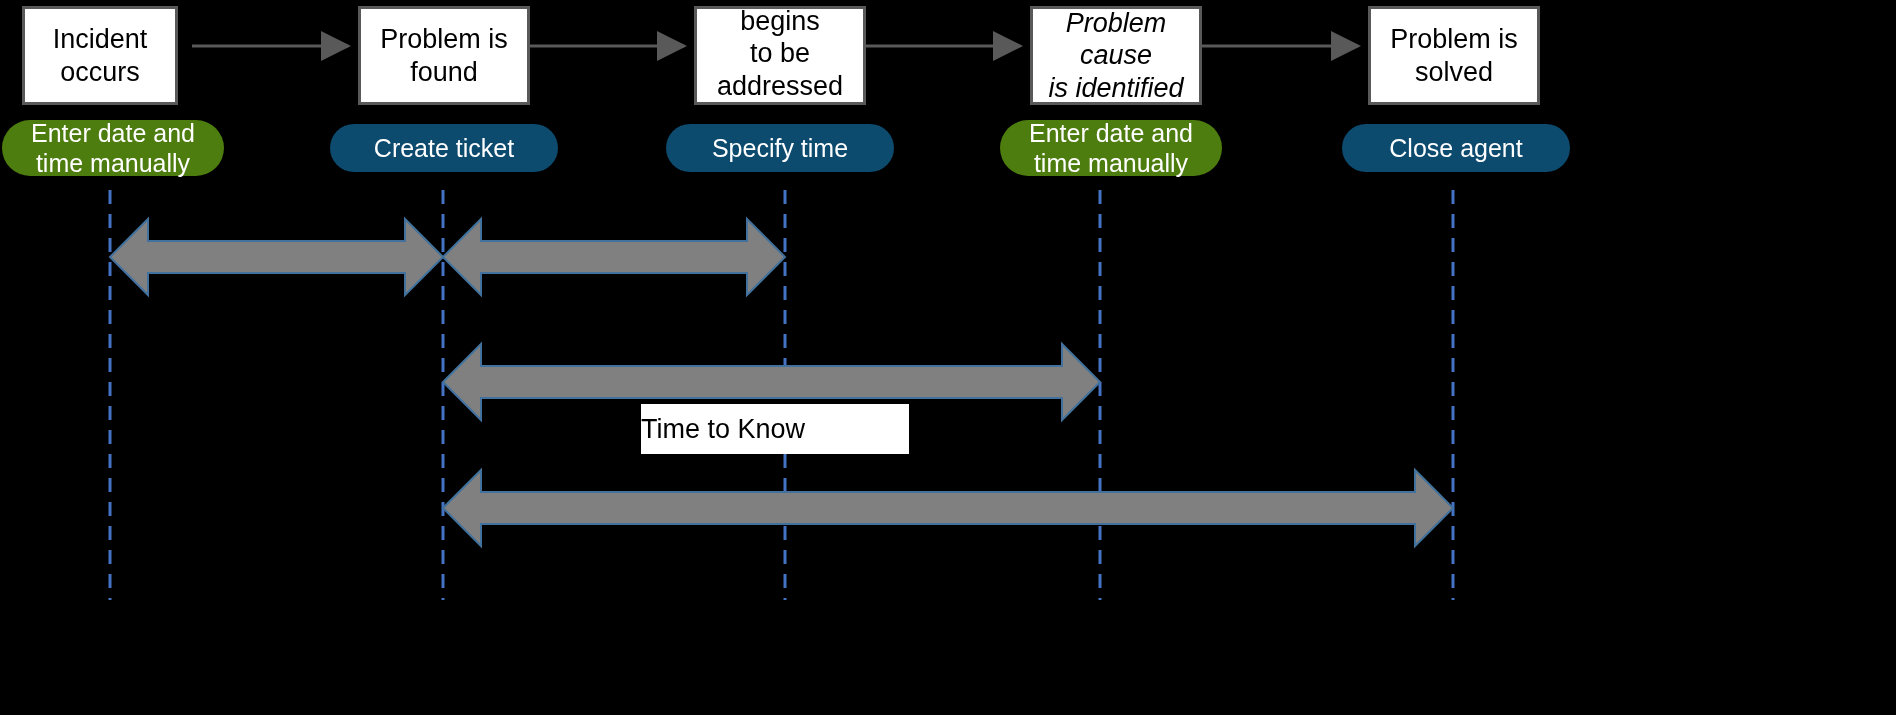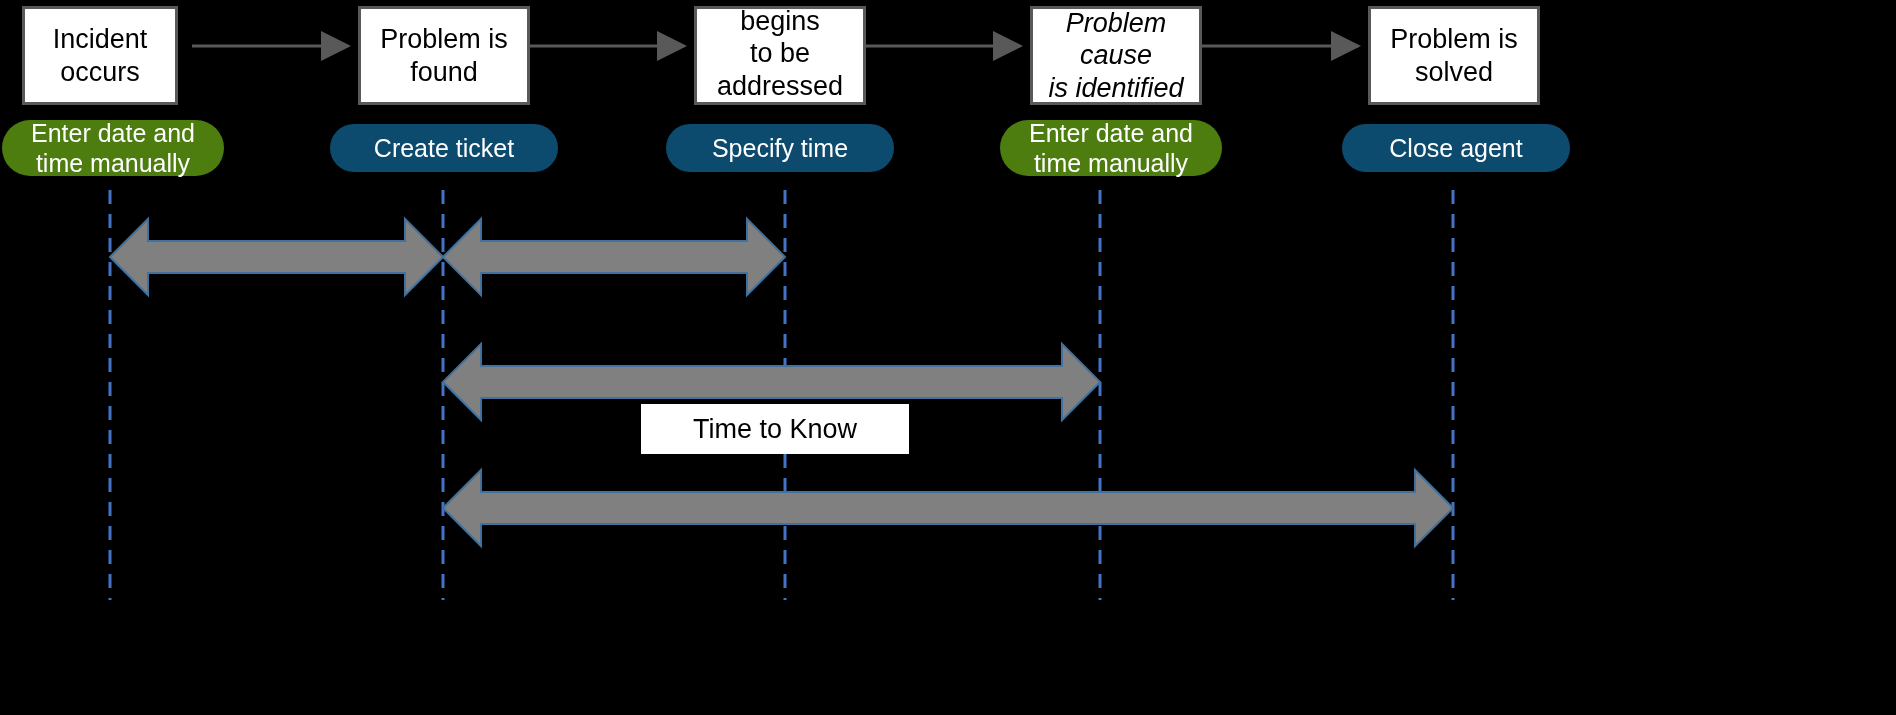--- a/index.html
+++ b/index.html
@@ -42,21 +42,21 @@
   .pill.green{background:#4d7c0f;}
   .pill.orange{background:#0c4a6e;}
   .pill span{display:block;padding:0 6px;}
 
   
   .mlabel{
     position:absolute;
     background:#FFFFFF;
     color:#000;
     font-size:27px;
-    display:flex;align-items:center;justify-content:center;
+    display:flex;align-items:center;
     box-sizing:border-box;
     z-index:7;
   }
 </style>
 </head>
 <body>
 
 <div id="stage">
 
   <svg class="layer" viewBox="0 0 1896 715" preserveAspectRatio="none">

